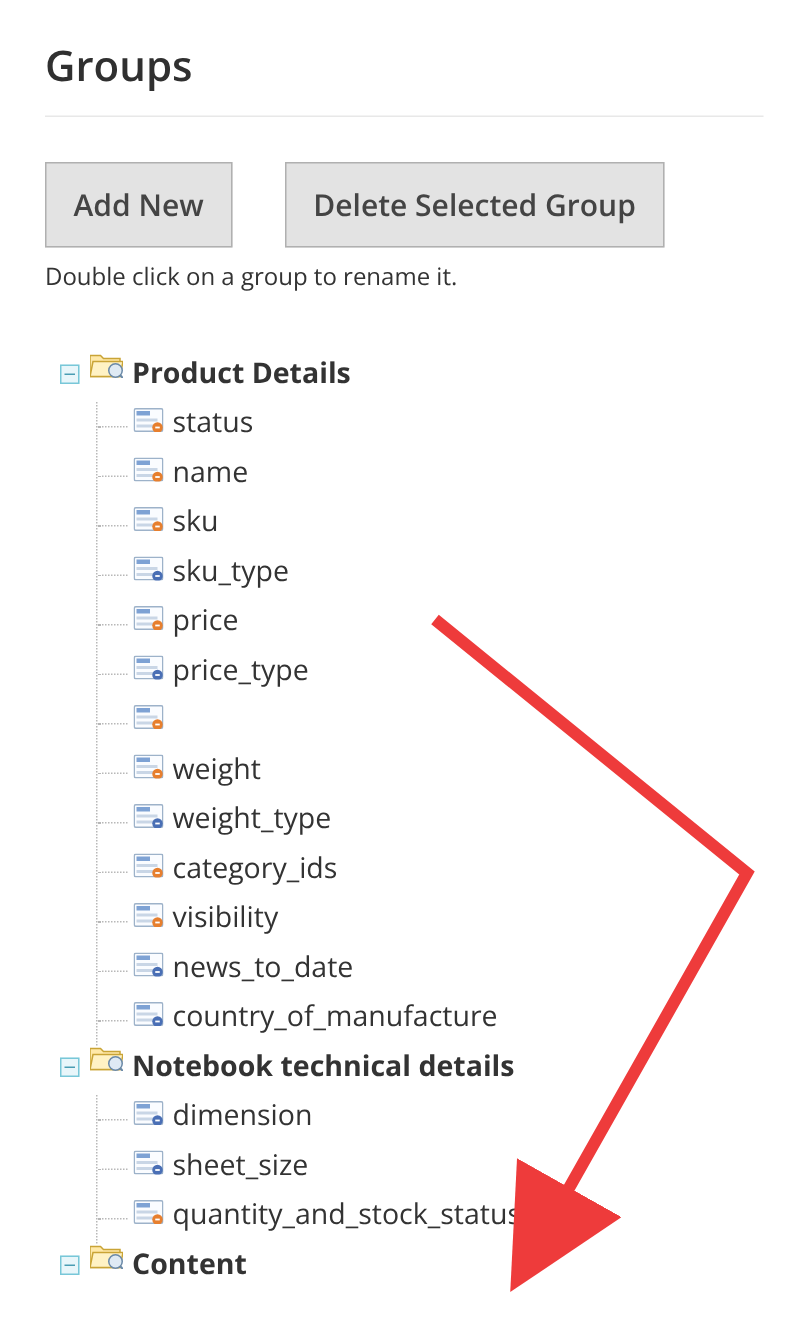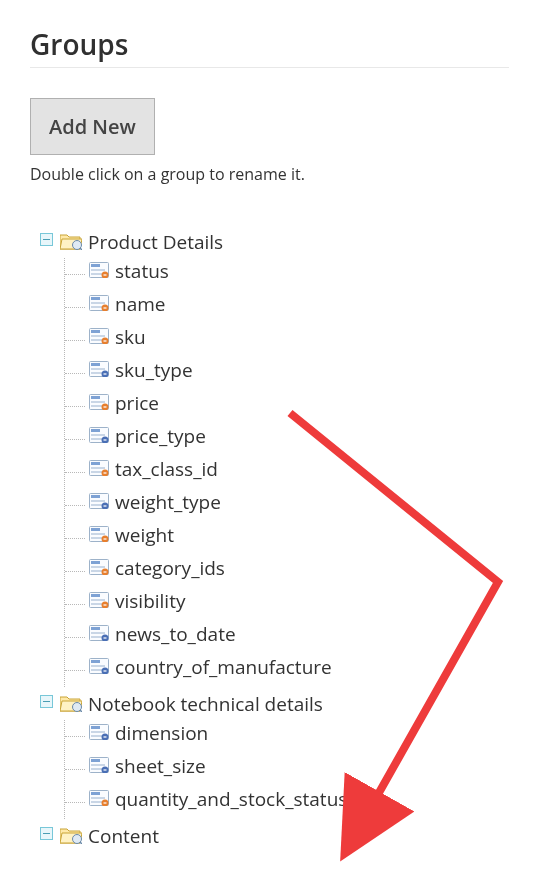--- a/index.html
+++ b/index.html
@@ -9,21 +9,21 @@
       width: 539px;
       height: 892px;
       padding: 25px 30px 0;
       color: #303030;
       position: relative;
     }
     .page-title {
       font-size: 28px;
       font-weight: 600;
       color: #303030;
-      padding-bottom: 4px;
+      padding-bottom: 14px;
       border-bottom: 1px solid #e8e8e8;
       margin-bottom: 30px;
     }
     .toolbar { display: flex; gap: 35px; margin-bottom: 8px; }
     .btn {
       background: #e3e3e3;
       border: 1px solid #b0b0b0;
       color: #444;
       font-size: 20px;
       font-weight: 600;
@@ -33,23 +33,24 @@
     }
     .instruction {
       font-size: 16px;
       color: #333;
       margin-bottom: 40px;
     }
     .tree { margin-left: 12px; font-size: 19px; color: #333; }
     .tree-node { position: relative; }
     .node-row {
       display: flex;
-      align-items: center;
+      align-items: flex-start;
       height: 33px;
       position: relative;
+      font-weight: bold;
     }
     .group-row { position: relative; }
     .toggle {
       position: absolute;
       left: -2px;
       top: 8px;
       width: 13px;
       height: 13px;
       border: 1px solid #78c7d8;
       background: #e8f6fa;
@@ -107,20 +108,21 @@
       top: 0;
     }
   </style>
 </head>
 <body>
 
 <h1 class="page-title">Groups</h1>
 
 <div class="toolbar">
   <button class="btn">Add New</button>
+  <button class="btn">Delete Selected Group</button>
 </div>
 
 <p class="instruction">Double click on a group to rename it.</p>
 
 <div class="tree" id="tree">
     <div class="tree-node">
       <div class="node-row group-row">
         <span class="toggle"></span>
         <span class="folder-icon">
           <svg width="22" height="17" viewBox="0 0 22 17">
@@ -201,43 +203,42 @@
         </div>
         <div class="attr-row">
           <span class="attr-icon"><svg width="20" height="16" viewBox="0 0 20 16">
     <rect x="0.5" y="0.5" width="19" height="15" rx="1" fill="#fafcff" stroke="#9db2c9"></rect>
     <rect x="2" y="2" width="9" height="3" fill="#7ea2d4"></rect>
     <rect x="2" y="7" width="14" height="2" fill="#c9d6e6"></rect>
     <rect x="2" y="11" width="12" height="2" fill="#c9d6e6"></rect>
     <circle cx="16" cy="13" r="3.5" fill="#e77f2e"></circle>
     <rect x="14.5" y="12.4" width="3" height="1.2" fill="#fff"></rect>
   </svg></span>
-          <span class="label">tax_class_id</span>
+        </div>
+        <div class="attr-row">
+          <span class="attr-icon"><svg width="20" height="16" viewBox="0 0 20 16">
+    <rect x="0.5" y="0.5" width="19" height="15" rx="1" fill="#fafcff" stroke="#9db2c9"></rect>
+    <rect x="2" y="2" width="9" height="3" fill="#7ea2d4"></rect>
+    <rect x="2" y="7" width="14" height="2" fill="#c9d6e6"></rect>
+    <rect x="2" y="11" width="12" height="2" fill="#c9d6e6"></rect>
+    <circle cx="16" cy="13" r="3.5" fill="#e77f2e"></circle>
+    <rect x="14.5" y="12.4" width="3" height="1.2" fill="#fff"></rect>
+  </svg></span>
+          <span class="label">weight</span>
         </div>
         <div class="attr-row">
           <span class="attr-icon"><svg width="20" height="16" viewBox="0 0 20 16">
     <rect x="0.5" y="0.5" width="19" height="15" rx="1" fill="#fafcff" stroke="#9db2c9"></rect>
     <rect x="2" y="2" width="9" height="3" fill="#7ea2d4"></rect>
     <rect x="2" y="7" width="14" height="2" fill="#c9d6e6"></rect>
     <rect x="2" y="11" width="12" height="2" fill="#c9d6e6"></rect>
     <circle cx="16" cy="13" r="3.5" fill="#4a6fb5"></circle>
     <rect x="14.5" y="12.4" width="3" height="1.2" fill="#fff"></rect>
   </svg></span>
           <span class="label">weight_type</span>
-        </div>
-        <div class="attr-row">
-          <span class="attr-icon"><svg width="20" height="16" viewBox="0 0 20 16">
-    <rect x="0.5" y="0.5" width="19" height="15" rx="1" fill="#fafcff" stroke="#9db2c9"></rect>
-    <rect x="2" y="2" width="9" height="3" fill="#7ea2d4"></rect>
-    <rect x="2" y="7" width="14" height="2" fill="#c9d6e6"></rect>
-    <rect x="2" y="11" width="12" height="2" fill="#c9d6e6"></rect>
-    <circle cx="16" cy="13" r="3.5" fill="#e77f2e"></circle>
-    <rect x="14.5" y="12.4" width="3" height="1.2" fill="#fff"></rect>
-  </svg></span>
-          <span class="label">weight</span>
         </div>
         <div class="attr-row">
           <span class="attr-icon"><svg width="20" height="16" viewBox="0 0 20 16">
     <rect x="0.5" y="0.5" width="19" height="15" rx="1" fill="#fafcff" stroke="#9db2c9"></rect>
     <rect x="2" y="2" width="9" height="3" fill="#7ea2d4"></rect>
     <rect x="2" y="7" width="14" height="2" fill="#c9d6e6"></rect>
     <rect x="2" y="11" width="12" height="2" fill="#c9d6e6"></rect>
     <circle cx="16" cy="13" r="3.5" fill="#e77f2e"></circle>
     <rect x="14.5" y="12.4" width="3" height="1.2" fill="#fff"></rect>
   </svg></span>

